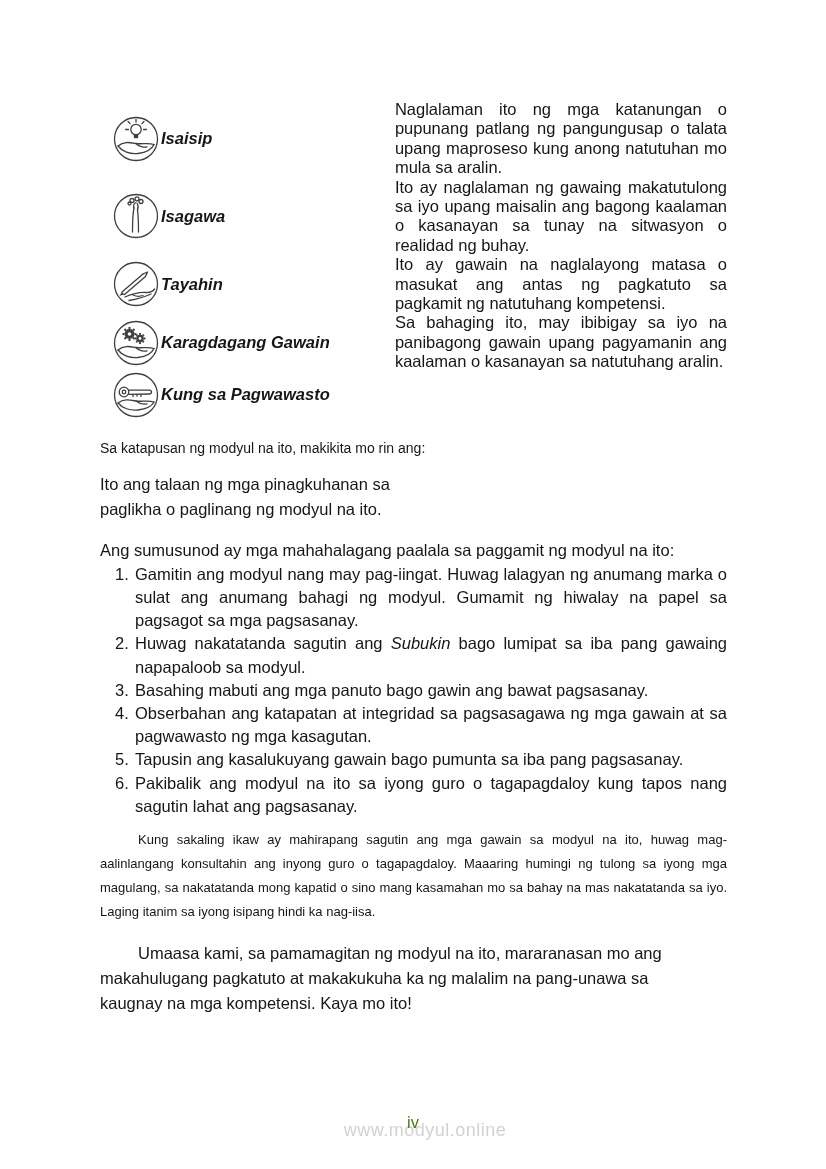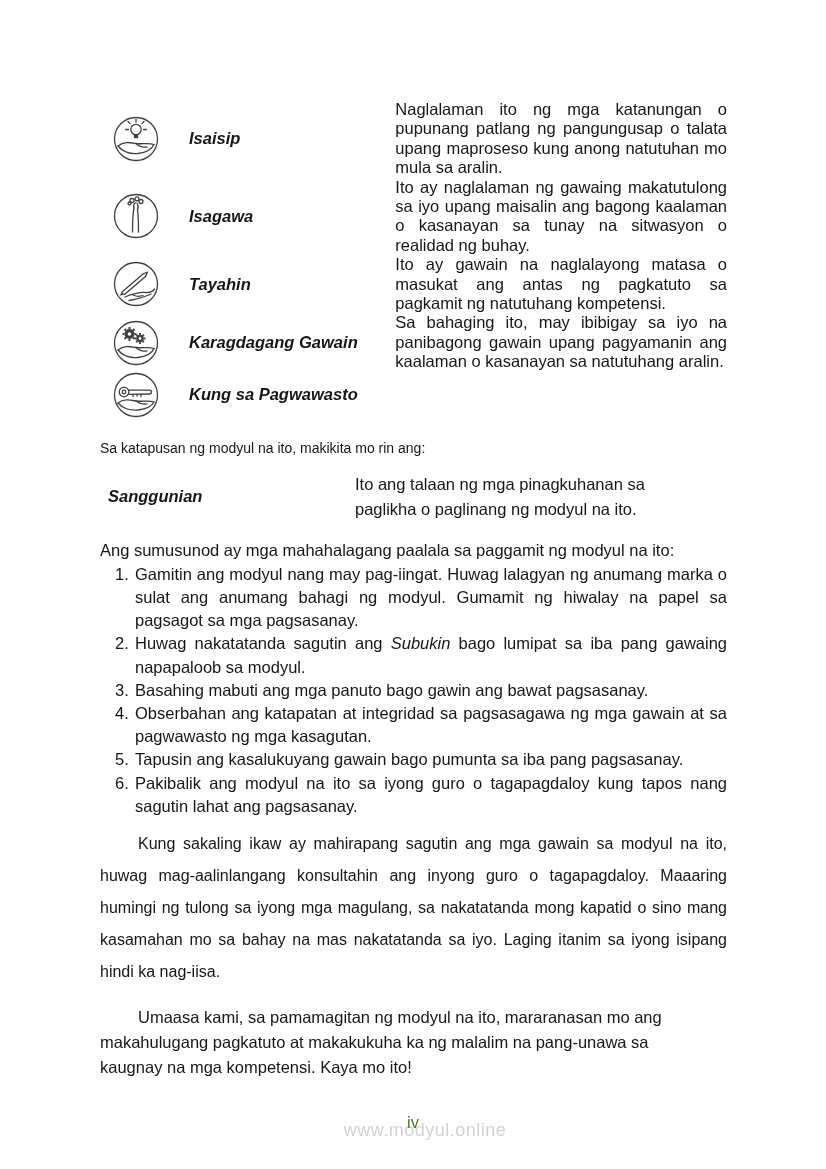--- a/index.html
+++ b/index.html
@@ -10,21 +10,21 @@
   }
   
   .legend { }
   .legend-row { display:flex; align-items:center; }
   .legend-icon { flex:0 0 46px; width:46px; height:46px; margin-left:13px; }
   .legend-icon svg { display:block; width:46px; height:46px; }
   .ink { stroke:#3f3f3f; stroke-width:1.3; fill:none; stroke-linecap:round; stroke-linejoin:round; }
   .ink-fill { fill:#3f3f3f; stroke:none; }
   .ink-teeth { stroke:#3f3f3f; stroke-width:2; fill:none; }
   .legend-label {
-    box-sizing:border-box; width:221px; padding-left:30px;
+    box-sizing:border-box; width:221px; padding-left:2px;
     font-size:16.5px; font-weight:bold; font-style:italic;
   }
   .legend-desc {
     width:340px; font-size:16.5px; line-height:19.4px; text-align:justify;margin-left:20px;
   }
   
   .section-intro { margin-top:20px; font-size:14px; line-height:20px; }
   .sanggunian-row { margin-top:14px; display:flex; align-items:center; }
   .sanggunian-label {
     box-sizing:border-box; margin-left:8px; width:247px;
@@ -32,21 +32,21 @@
   }
   .sanggunian-desc { width:330px; font-size:16.5px; line-height:25px; }
   
   .reminders-intro { margin-top:18px; font-size:16.5px; line-height:20px; }
   .reminders-list { margin:3px 0 0 0; padding:0; list-style:none; }
   .reminder-item { display:flex; font-size:16.5px; line-height:23.2px; }
   .reminder-num { flex:0 0 20px; margin-left:15px; }
   .reminder-text { width:592px; text-align:justify; }
   
   .closing-p1 {
-    margin:10px 0 17px 0; width:627px; font-size:16px; line-height:32px;
+    margin:10px 0 17px 0; width:627px; font-size:13px; line-height:24px;
     text-align:justify; text-indent:38px;
   }
   .closing-p2 {
     margin:10px 0 0 0; width:612px; font-size:16.5px; line-height:25px;
     text-align:left; text-indent:38px;
   }
   
   .watermark {
     position:absolute; top:1120px; left:12px; width:826px; text-align:center;
     font-size:18px; color:#d2d2d2; z-index:0; letter-spacing:0.5px;
@@ -146,21 +146,20 @@
         </svg>
       </span>
       <div class="legend-label">Kung sa Pagwawasto</div>
     </div>
 
   </div>
 
   <div class="section-intro">Sa katapusan ng modyul na ito, makikita mo rin ang:</div>
 
   <div class="sanggunian-row">
-    <div class="sanggunian-label">Sanggunian</div>
     <div class="sanggunian-desc">Ito ang talaan ng mga pinagkuhanan sa paglikha o paglinang ng modyul na ito.</div>
   </div>
 
   <div class="reminders-intro">Ang sumusunod ay mga mahahalagang paalala sa paggamit ng modyul na ito:</div>
 
   <ol class="reminders-list">
     <li class="reminder-item">
       <span class="reminder-num">1.</span>
       <span class="reminder-text">Gamitin ang modyul nang may pag-iingat. Huwag lalagyan ng anumang marka o sulat ang anumang bahagi ng modyul. Gumamit ng hiwalay na papel sa pagsagot sa mga pagsasanay.</span>
     </li>

